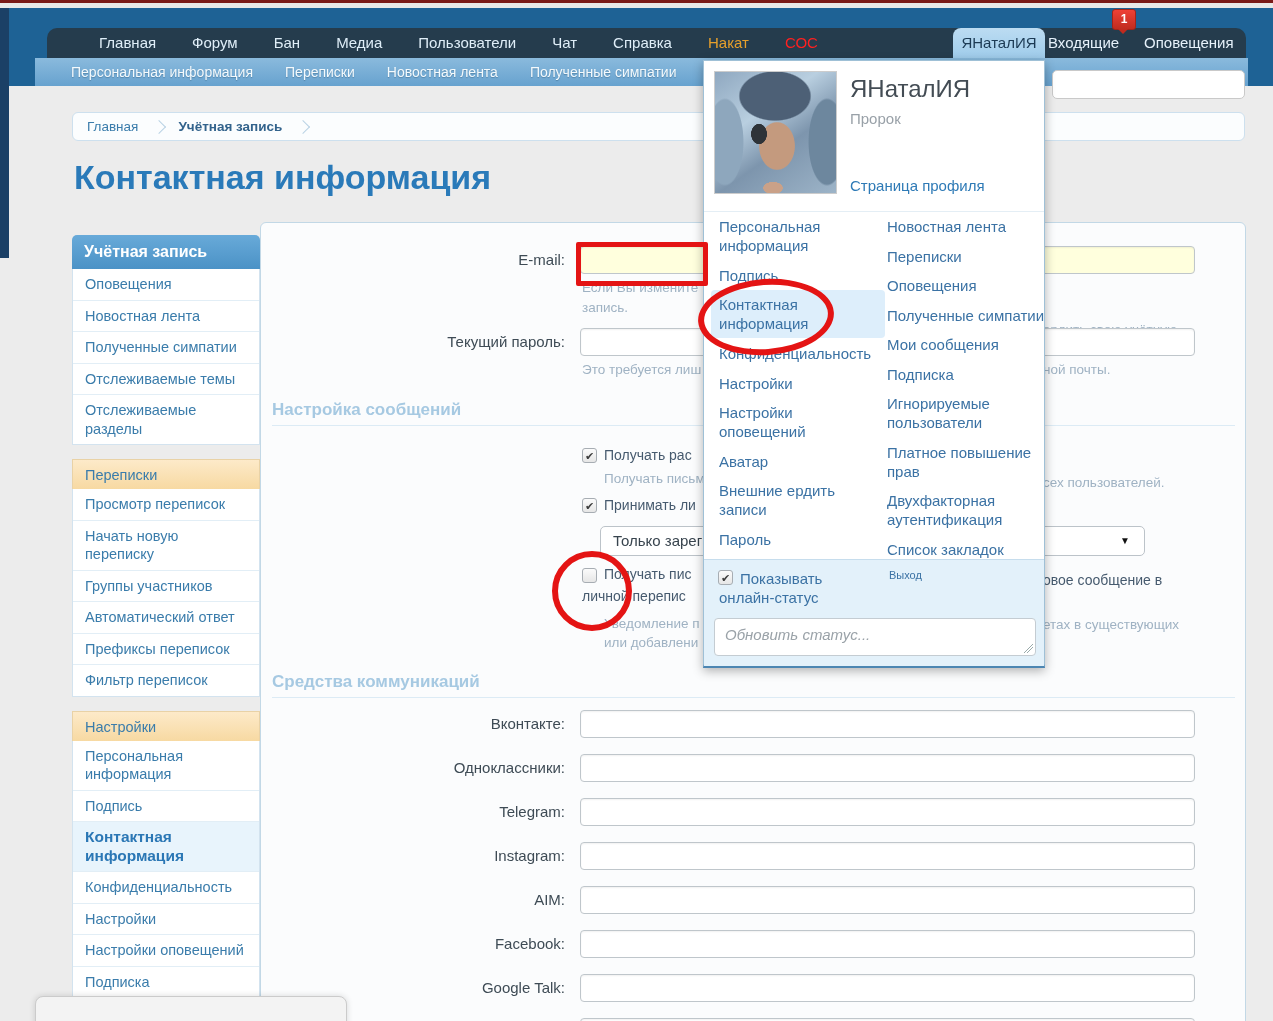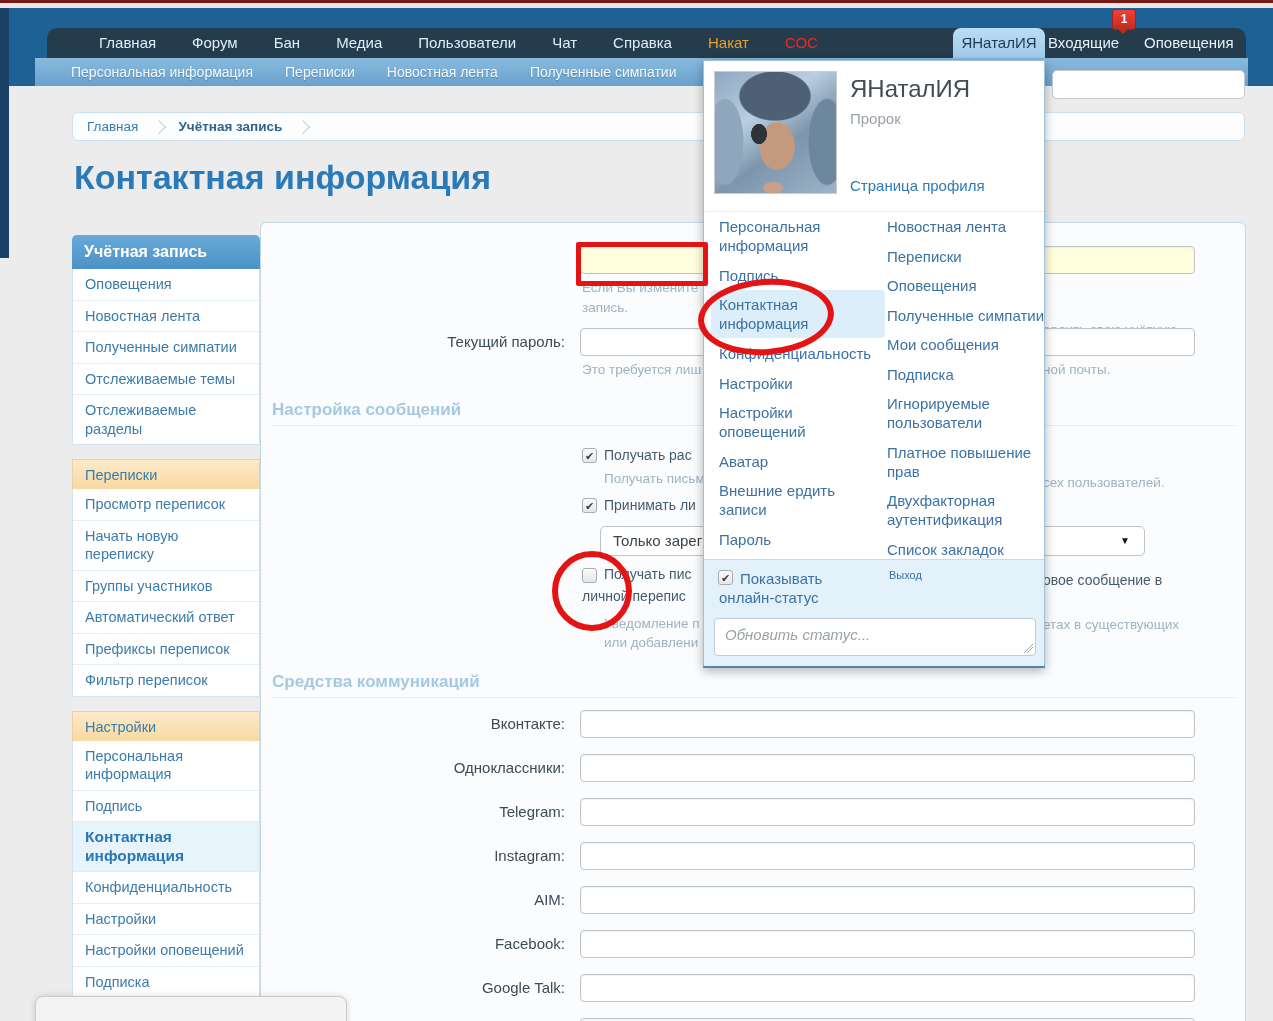--- a/index.html
+++ b/index.html
@@ -185,20 +185,21 @@
           <div class="side-item active">Контактная информация</div>
           <div class="side-item">Конфиденциальность</div>
           <div class="side-item">Настройки</div>
           <div class="side-item">Настройки оповещений</div>
           <div class="side-item">Подписка</div>
           <div class="side-item">Игнорируемые пользователи</div>
         </div>
       </div>
     </div>
 
+  <div class="abs form-label" style="left:265px;top:246px;width:300px;">E-mail:</div>
   <input class="abs text-input yellow" style="left: 580px; top: 246px;">
   <div class="abs note" style="left:582px;top:280px;">Если Вы измените</div>
   <div class="abs note" style="left:1043px;top:282px;margin-top:40px;">ердить свою учётную</div>
   <div class="abs note" style="left:582px;top:300px;">запись.</div>
 
   <div class="abs form-label" style="left:265px;top:328px;width:300px;">Текущий пароль:</div>
   <input class="abs text-input" type="password" style="left: 580px; top: 328px;">
   <div class="abs note" style="left:582px;top:362px;">Это требуется лиш</div>
   <div class="abs note" style="left:1043px;top:362px;">ной почты.</div>
 

